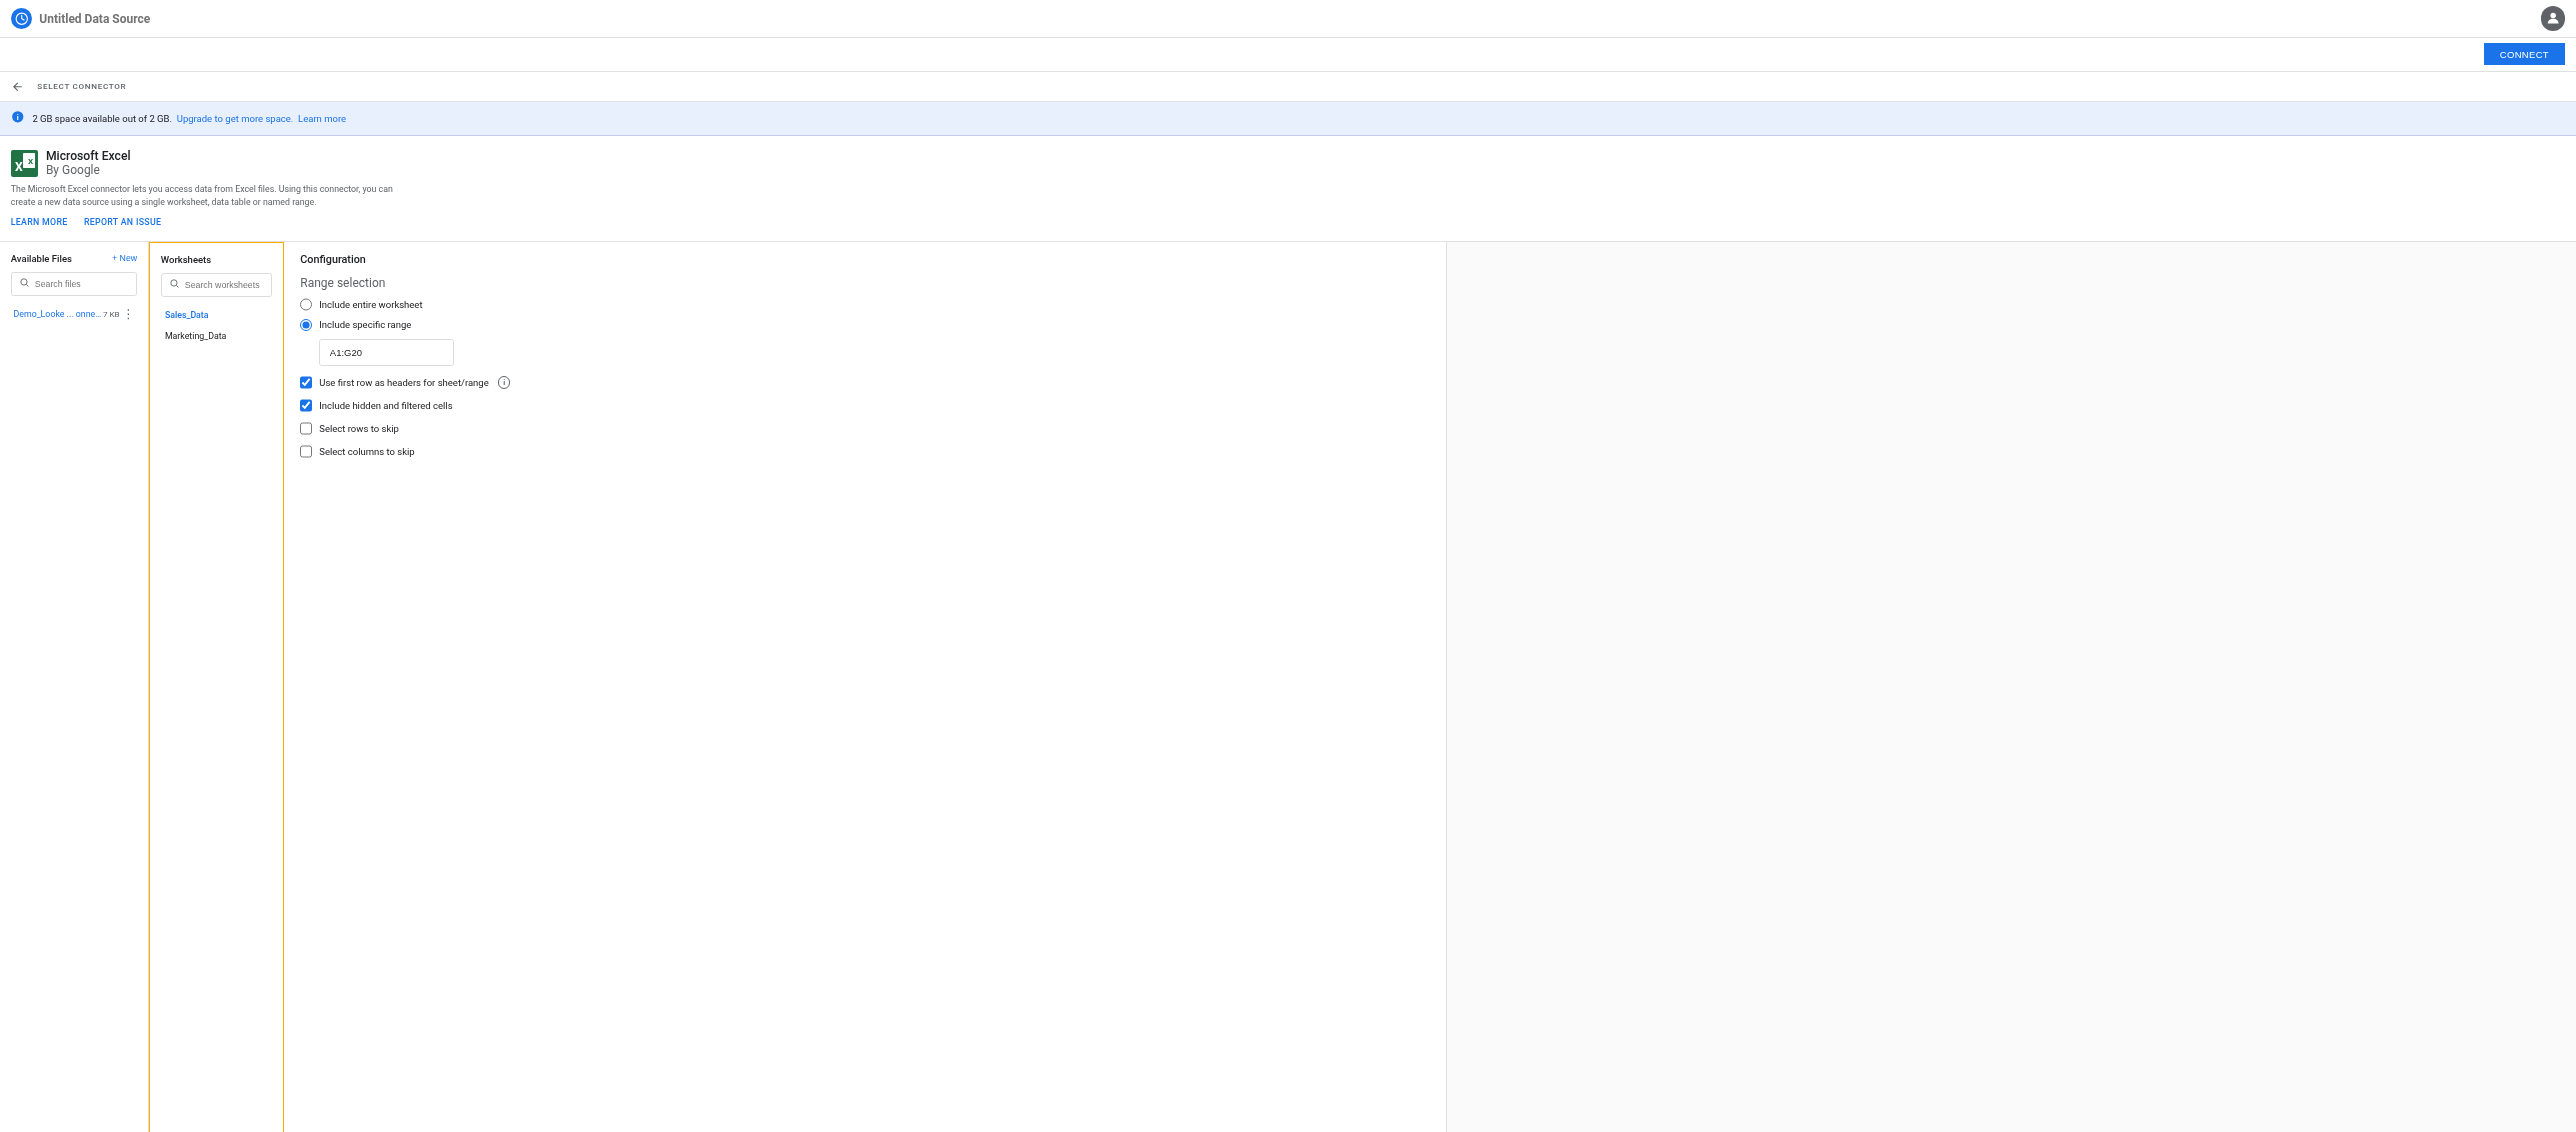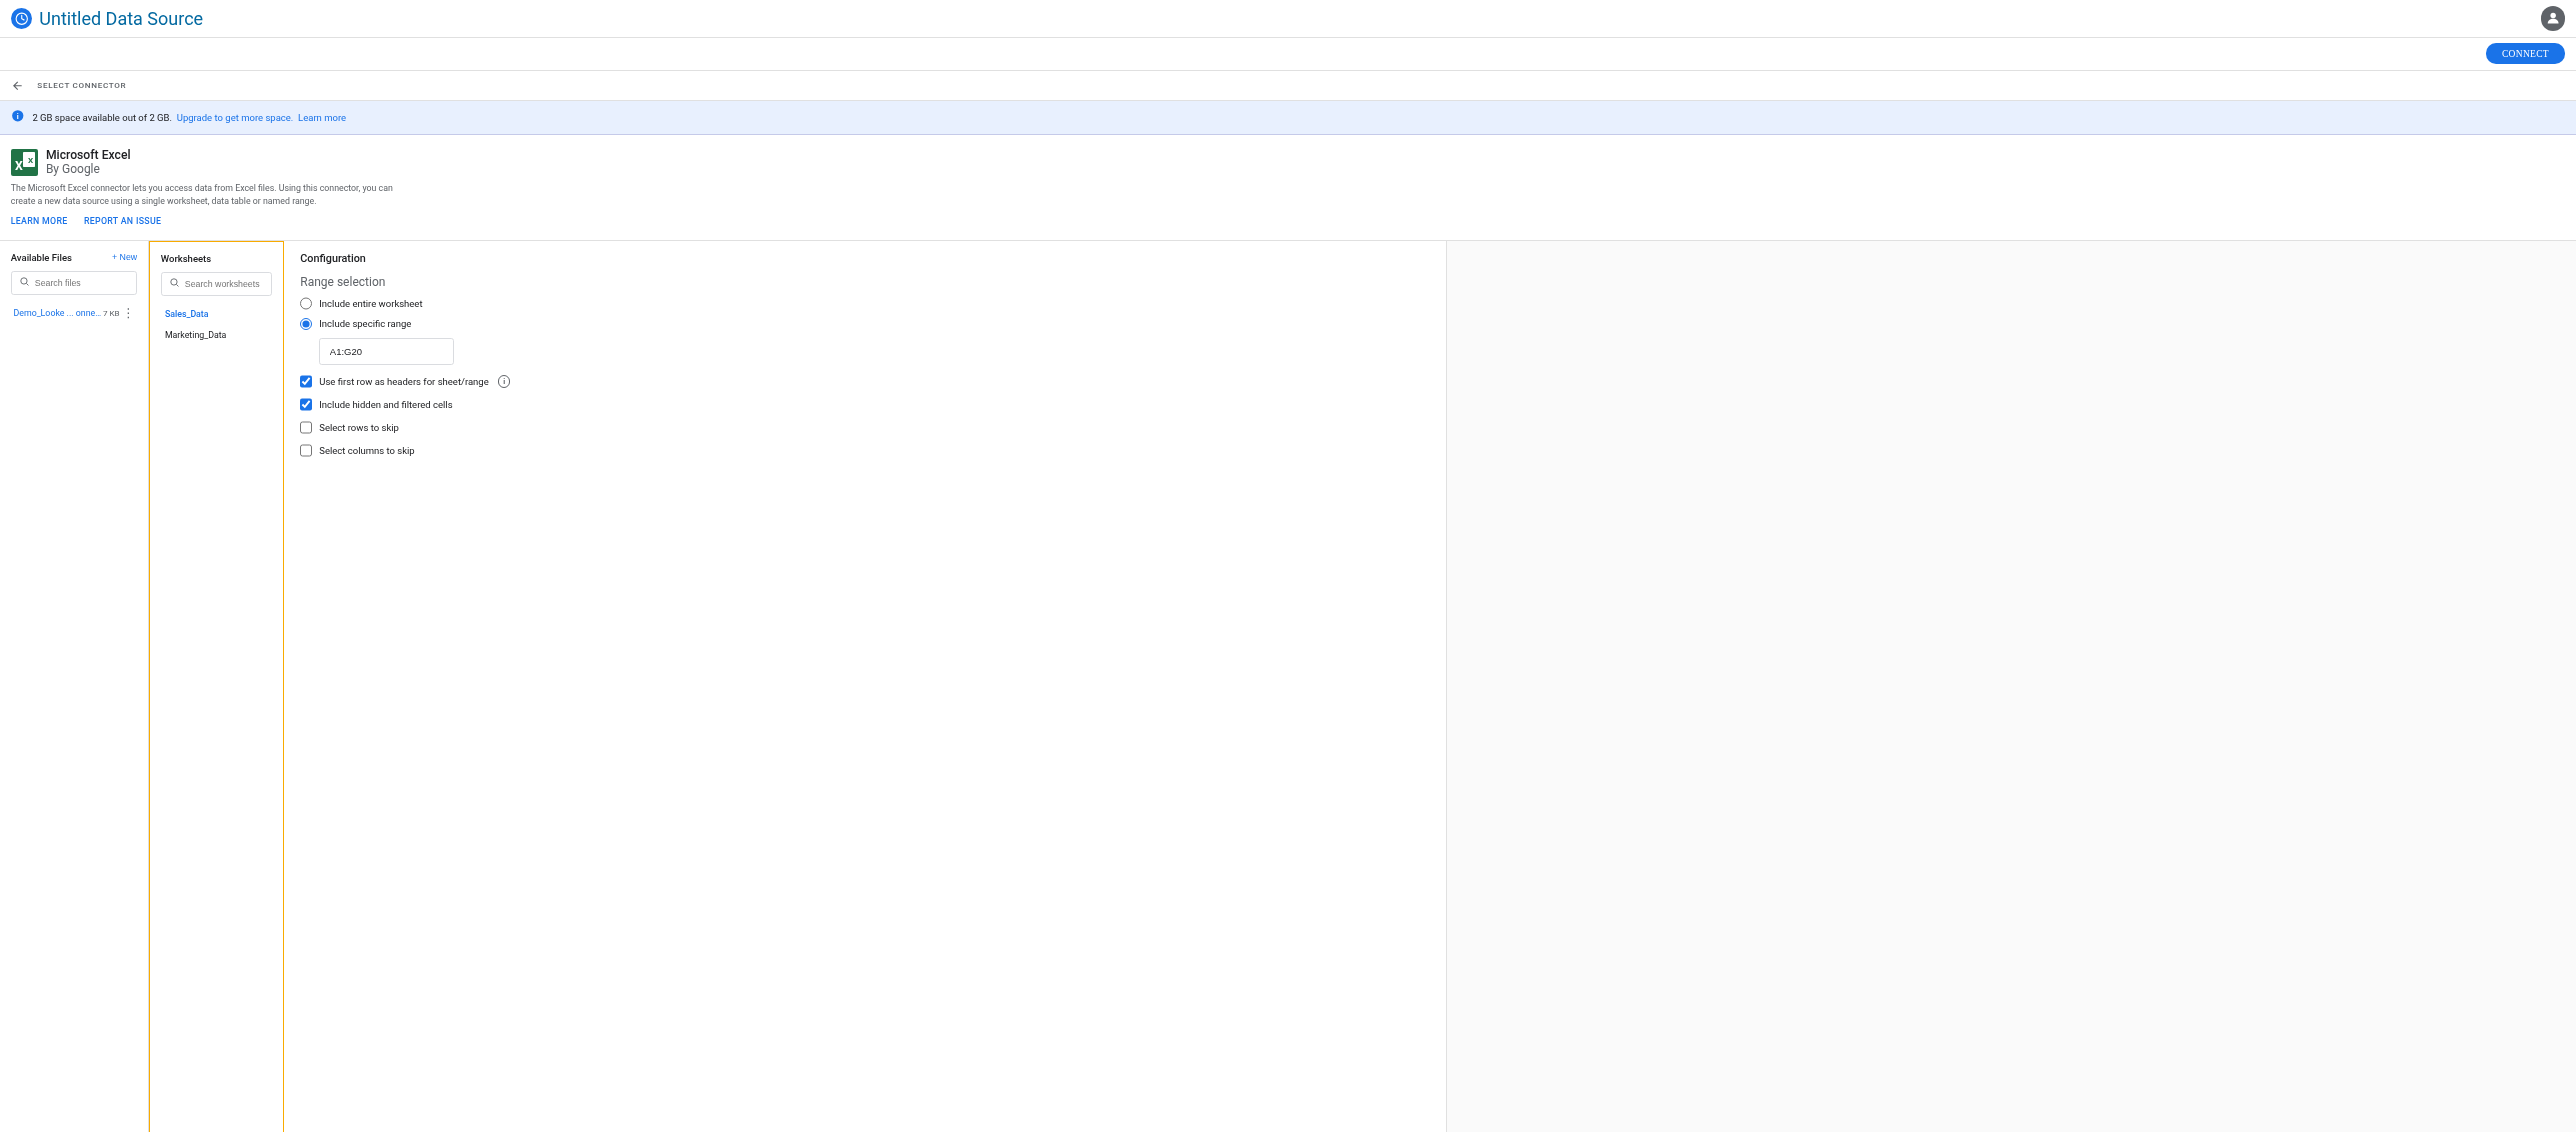--- a/index.html
+++ b/index.html
@@ -25,23 +25,23 @@
       height: 21.7px;
       border-radius: 50%;
       background: #1a73e8;
       display: flex;
       align-items: center;
       justify-content: center;
       color: #fff;
       font-size: 10.8px;
     }
     .app-title {
-      font-size: 18px;
-      color: #0369a1;
-      font-weight: 400;
+      font-size: 12px;
+      color: #737373;
+      font-weight: 700;
     }
     .avatar {
       width: 24.4px;
       height: 24.4px;
       border-radius: 50%;
       background: #5f6368;
       display: flex;
       align-items: center;
       justify-content: center;
       color: #fff;
@@ -57,24 +57,23 @@
       border-bottom: 0.7px solid #e0e0e0;
       background: #fff;
     }
     .connect-btn {
       background: #1a73e8;
       color: #fff;
       border: none;
       padding: 5.4px 16.3px;
       font-size: 9.5px;
       font-weight: 500;
-      border-radius: 10px;
+      border-radius: 0;
       cursor: pointer;
       letter-spacing: 0.3px;
-      font-family: Liberation Serif, serif;
     }
 
     
     .back-nav {
       display: flex;
       align-items: center;
       gap: 13px;
       padding: 8.1px 10.8px;
       border-bottom: 0.7px solid #e0e0e0;
     }

